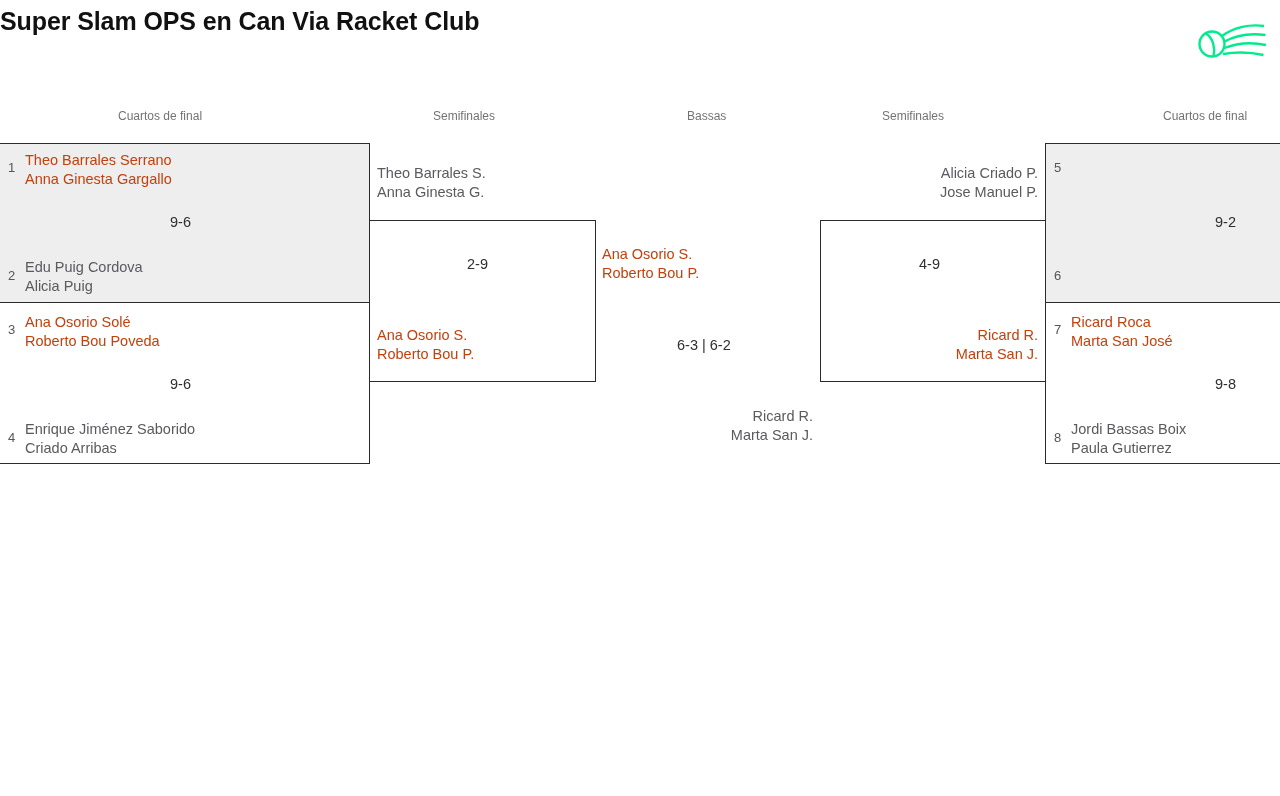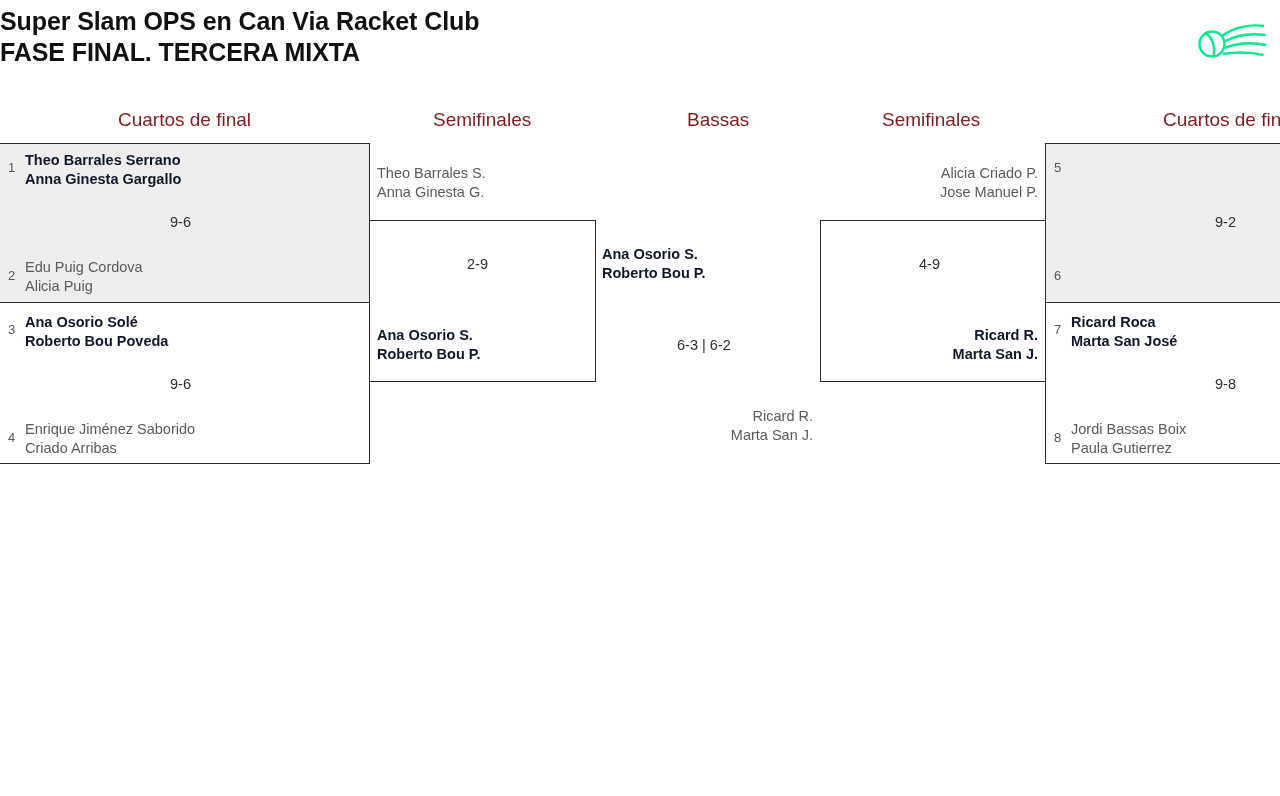--- a/index.html
+++ b/index.html
@@ -25,22 +25,22 @@
   }
   .logo {
     position: absolute; right: 8px; top: 14px;
     width: 80px; height: 52px;
   }
 
   
   .round-head {
     position: absolute;
     top: 109px;
-    font-size: 19px;
-    color: #7f1d1d;
+    font-size: 12px;
+    color: #737373;
     font-weight: 400;
     white-space: nowrap;
   }
 
   
   .box {
     position: absolute;
     border: 1px solid #2b2b2b;
     background: #ffffff;
   }
@@ -53,40 +53,39 @@
     line-height: 14px;
   }
 
   .team {
     position: absolute;
     font-size: 14.5px;
     line-height: 19px;
     white-space: nowrap;
   }
   .team .ln { display: block; }
-  .team.winner { color: #0f172a; font-weight: 700; }
+  .team.winner { color: #c2410c; font-weight: 400; }
   .team.loser  { color: #5a5a5f; font-weight: 400; }
   .team.ralign { text-align: right; }
 
   .score {
     position: absolute;
     font-size: 14.5px;
     color: #2e2e33;
     line-height: 18px;
     white-space: nowrap;
   }
 </style>
 </head>
 <body>
 
 <div id="root">
 
   <div class="title-block">
     <div class="title-line">Super Slam OPS en Can Via Racket Club</div>
-    <div class="title-line">FASE FINAL. TERCERA MIXTA</div>
   </div>
 
   <div class="logo">
     <svg viewBox="0 0 80 52" width="80" height="52" aria-hidden="true">
       <g fill="none" stroke="#00eb8c" stroke-width="2.4">
         <circle cx="20" cy="30" r="12.5"></circle>
         <path d="M14 19.5 C21 24, 23.5 34, 21.5 42"></path>
         <path d="M30 22 C42 13, 58 10, 72 12"></path>
         <path d="M31.5 28 C44 21, 59 19, 73.5 21"></path>
         <path d="M32.5 34 C45 29, 60 28, 74 31"></path>

